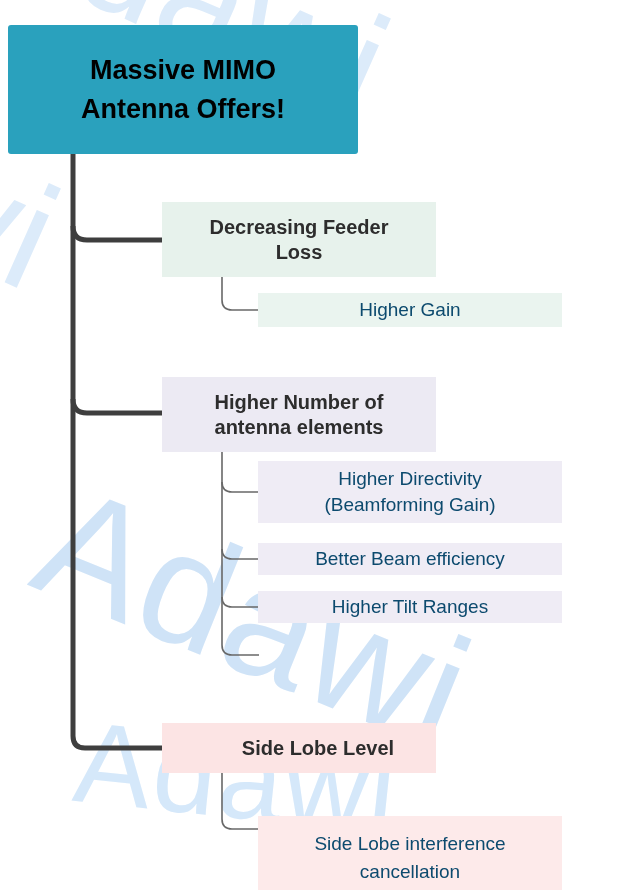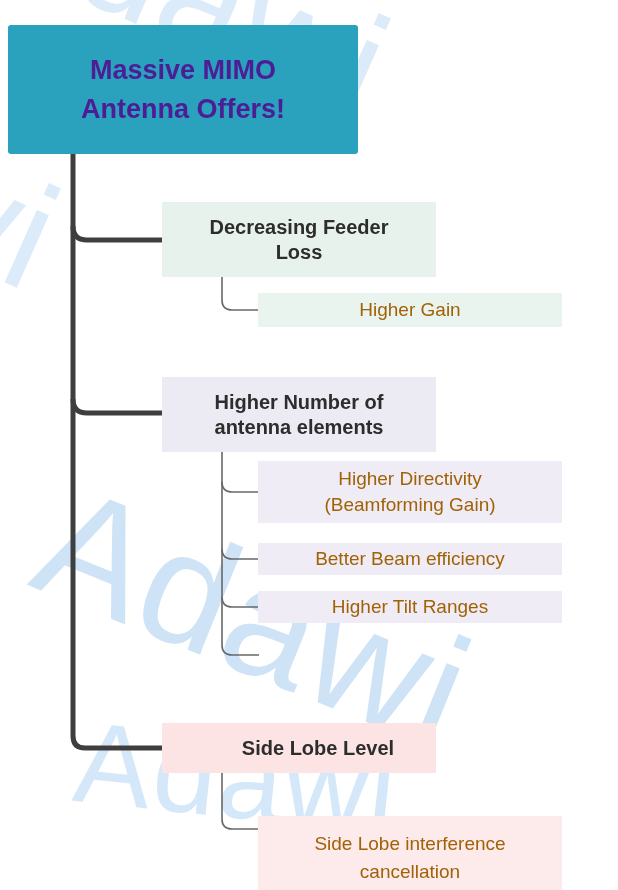--- a/index.html
+++ b/index.html
@@ -55,21 +55,21 @@
     color: #ffffff;
   }
   .node-parent {
     left: 162px; width: 274px;
     font-size: 20px; font-weight: bold; line-height: 25px;
     color: #2d2d2d;
   }
   .node-child {
     left: 258px; width: 304px;
     font-size: 19px; font-weight: 400; line-height: 26px;
-    color: #a16207;
+    color: #0c4a6e;
   }
   .b1-parent { top: 202px; height: 75px; }
   .b1-c1     { top: 293px; height: 34px; }
   .b2-parent { top: 377px; height: 75px; }
   .b2-c1     { top: 461px; height: 62px; }
   .b2-c2     { top: 543px; height: 32px; }
   .b2-c3     { top: 591px; height: 32px; }
   .b2-c4     { top: 639px; height: 33px; }
   .b3-parent { top: 723px; height: 50px; padding-left: 38px; }
   .b3-c1     { top: 816px; height: 83px; line-height: 28px; }
@@ -93,21 +93,21 @@
     <path class="twig" d="M 222 277 L 222 300 Q 222 310 232 310 L 259 310" style="stroke: rgb(104, 104, 104);"></path>
 
     <path class="twig" d="M 222 452 L 222 645 Q 222 655 232 655 L 259 655" style="stroke: rgb(104, 104, 104);"></path>
     <path class="twig" d="M 222 482 Q 222 492 232 492 L 259 492" style="stroke: rgb(104, 104, 104);"></path>
     <path class="twig" d="M 222 549 Q 222 559 232 559 L 259 559" style="stroke: rgb(104, 104, 104);"></path>
     <path class="twig" d="M 222 597 Q 222 607 232 607 L 259 607" style="stroke: rgb(104, 104, 104);"></path>
 
     <path class="twig" d="M 222 773 L 222 819 Q 222 829 232 829 L 259 829" style="stroke: rgb(104, 104, 104);"></path>
   </svg>
 
-  <div class="node node-root" style="background-color: rgb(42, 161, 189); color: #4c1d95;">Massive MIMO
+  <div class="node node-root" style="background-color: rgb(42, 161, 189); color: #000000;">Massive MIMO
 Antenna Offers!</div>
 
   <div class="node node-parent b1-parent" style="background-color: rgb(231, 242, 236);">Decreasing Feeder
 Loss</div>
   <div class="node node-child b1-c1" style="background-color: rgb(234, 244, 239);">Higher Gain</div>
 
   <div class="node node-parent b2-parent" style="background-color: rgb(236, 234, 243);">Higher Number of
 antenna elements</div>
   <div class="node node-child b2-c1" style="background-color: rgb(239, 236, 245);">Higher Directivity
 (Beamforming Gain)</div>

